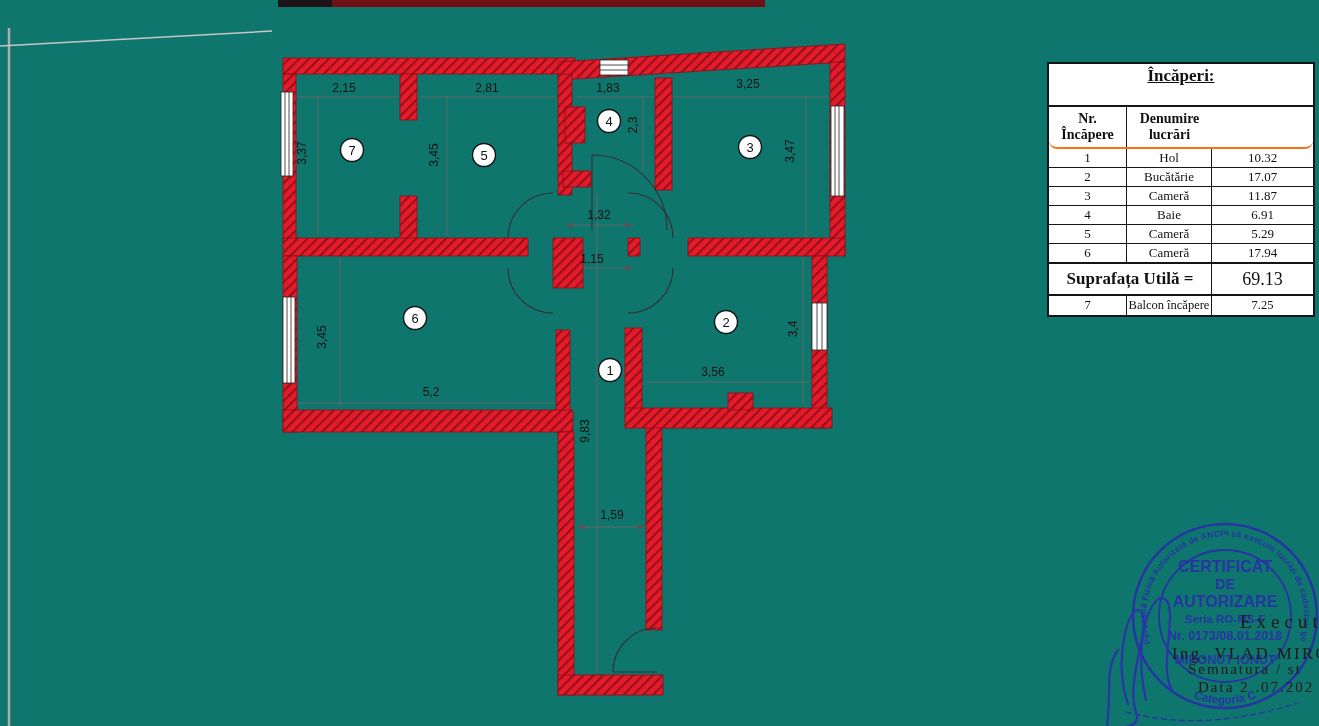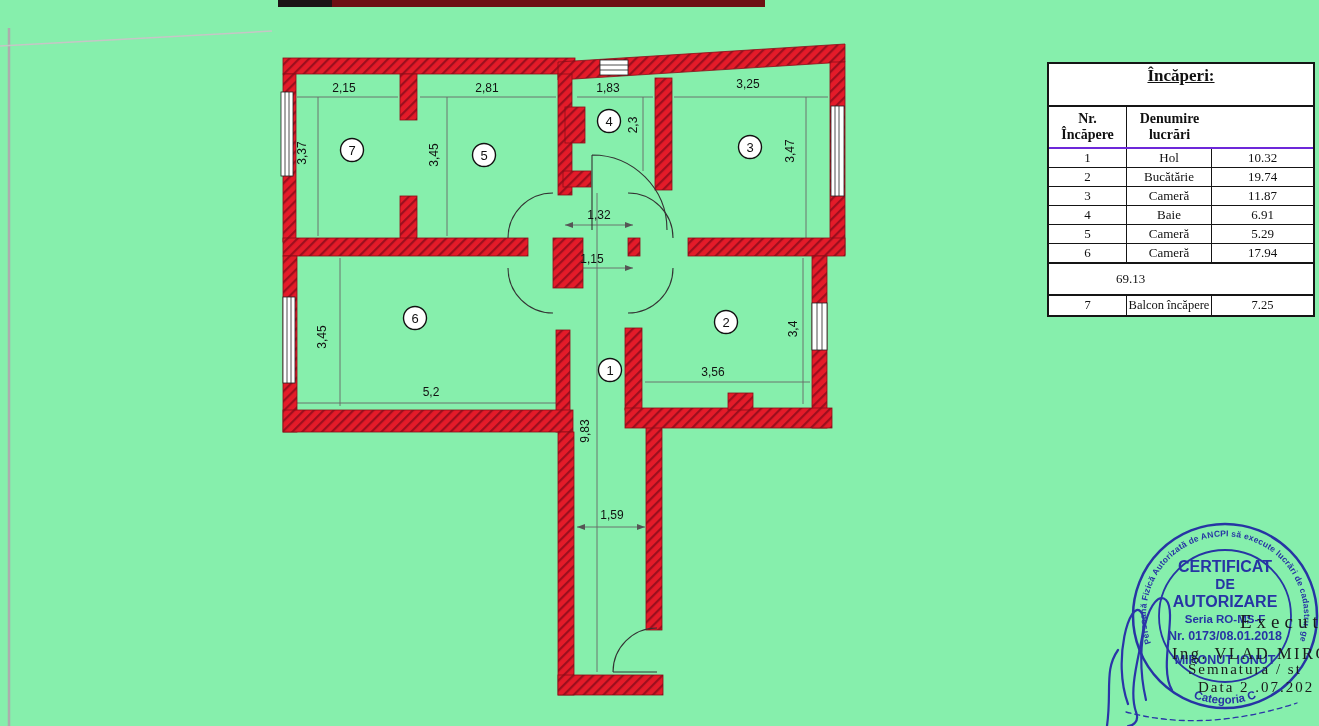--- a/index.html
+++ b/index.html
@@ -1,36 +1,36 @@
 <!DOCTYPE html>
 <html><head>
 <meta charset="utf-8">
 <style>
   html,body{margin:0;padding:0;background:#fff;}
-  #page{position:relative;width:1319px;height:726px;background:#86efac;overflow:hidden;
+  #page{position:relative;width:1319px;height:726px;background:#0f766e;overflow:hidden;
         font-family:"Liberation Sans",sans-serif;}
   svg text{user-select:none;}
   
   .rtable{position:absolute;left:1047px;top:62px;width:268px;border:2px solid #151515;
           font-family:"Liberation Serif",serif;color:#111;background:#fff;box-sizing:border-box;}
   .rtable .title{border-bottom:2px solid #151515;text-align:center;font-weight:bold;
                  font-size:17px;padding:2px 0 19px 0;}
   .rtable .title span{text-decoration:underline;}
   .grid3{display:grid;grid-template-columns:78px 85px 1fr;}
   .grid2{display:grid;grid-template-columns:163px 1fr;}
-  .hrow{border-bottom:2px solid #6d28d9;font-weight:bold;font-size:14px;text-align:center;}
+  .hrow{border-bottom:2px solid #f97316;font-weight:bold;font-size:14px;text-align:center;border-radius:8px;}
   .hrow .c{padding:4px 2px;display:flex;align-items:center;justify-content:center;line-height:1.15;}
   .c{border-right:1.5px solid #151515;box-sizing:border-box;}
   .c:last-child{border-right:none;}
   .drow{font-size:13px;text-align:center;border-bottom:1px solid #151515;height:18px;}
   .drow .c{line-height:18px;height:18px;overflow:hidden;}
   .drow.last{border-bottom:2px solid #151515;}
   .trow{border-bottom:2px solid #151515;height:30px;font-size:17px;font-weight:bold;text-align:center;}
   .trow .c{line-height:30px;height:30px;}
-  .trow .val{font-size:13px;font-weight:normal;}
+  .trow .val{font-size:18px;font-weight:normal;}
   .xrow{font-size:12.5px;text-align:center;height:19px;}
   .xrow .c{line-height:19px;height:19px;}
 </style>
 </head>
 <body>
 
 <div id="page">
 
 <svg width="1319" height="726" viewBox="0 0 1319 726" style="position:absolute;left:0;top:0;">
   <defs>
@@ -224,21 +224,21 @@
     <div class="c">Denumire lucrări</div>
   </div>
   <div class="drow grid3">
     <div class="c">1</div>
     <div class="c">Hol</div>
     <div class="c">10.32</div>
   </div>
   <div class="drow grid3">
     <div class="c">2</div>
     <div class="c">Bucătărie</div>
-    <div class="c">19.74</div>
+    <div class="c">17.07</div>
   </div>
   <div class="drow grid3">
     <div class="c">3</div>
     <div class="c">Cameră</div>
     <div class="c">11.87</div>
   </div>
   <div class="drow grid3">
     <div class="c">4</div>
     <div class="c">Baie</div>
     <div class="c">6.91</div>
@@ -247,20 +247,21 @@
     <div class="c">5</div>
     <div class="c">Cameră</div>
     <div class="c">5.29</div>
   </div>
   <div class="drow grid3 last">
     <div class="c">6</div>
     <div class="c">Cameră</div>
     <div class="c">17.94</div>
   </div>
   <div class="trow grid2">
+    <div class="c">Suprafața Utilă =</div>
     <div class="c val">69.13</div>
   </div>
   <div class="xrow grid3">
     <div class="c">7</div>
     <div class="c">Balcon încăpere</div>
     <div class="c">7.25</div>
   </div>
 </div>
 
 </div>

